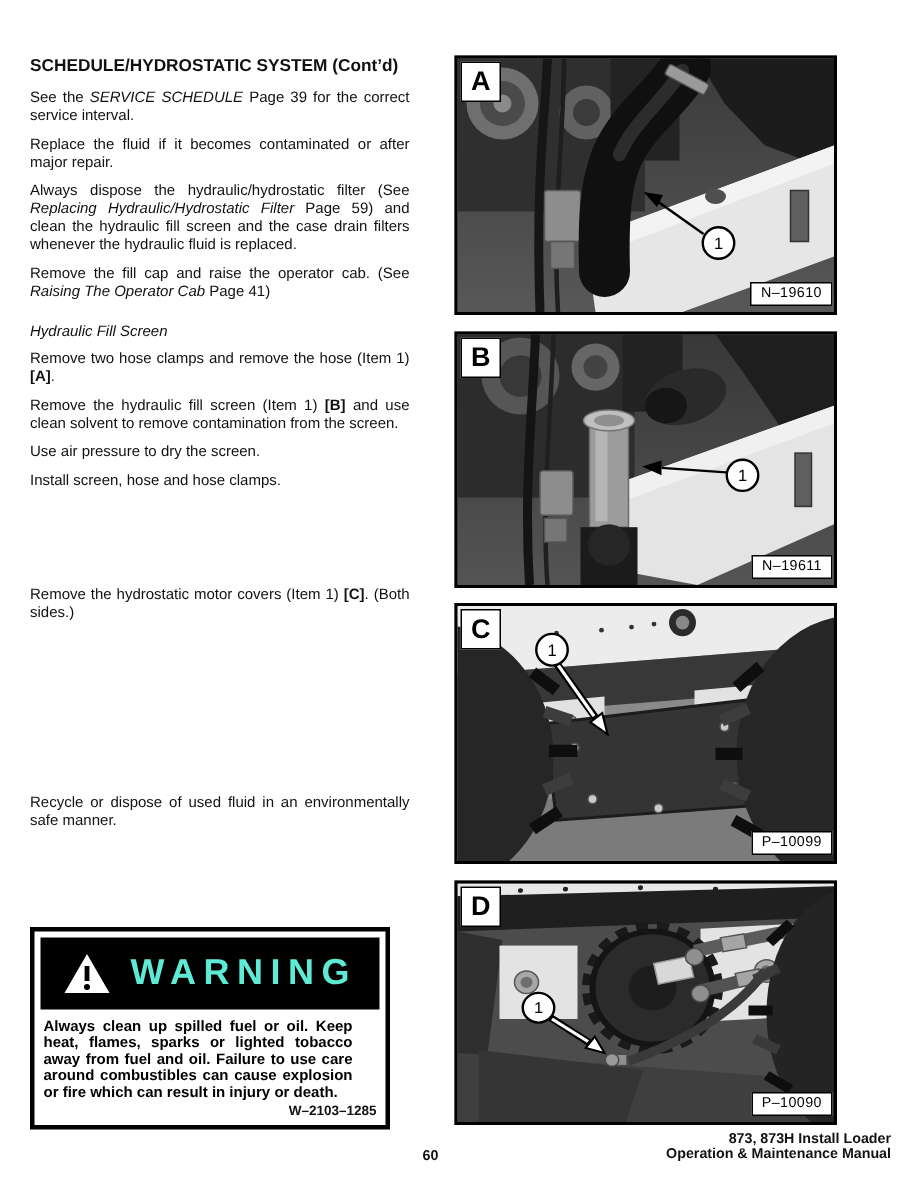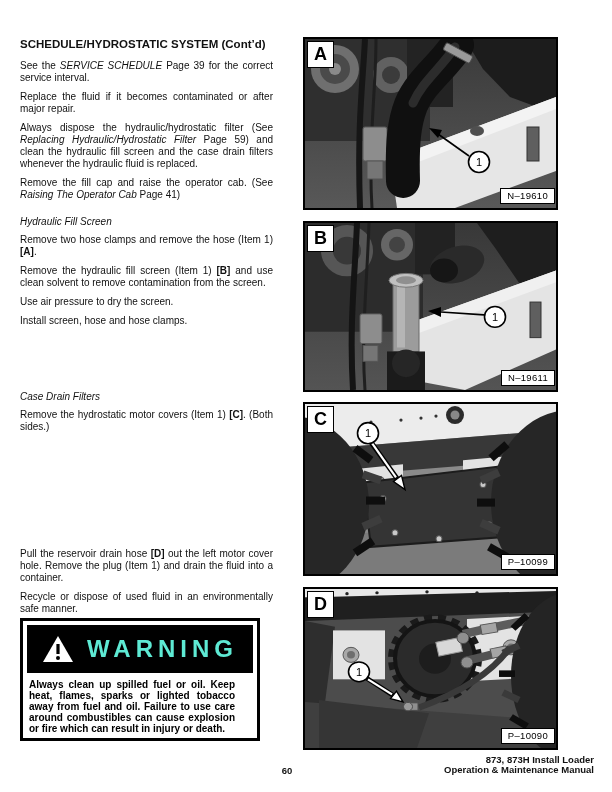--- a/index.html
+++ b/index.html
@@ -86,41 +86,40 @@
 
     <p class="para"><span>Remove two hose clamps and remove the hose (Item 1) </span><span class="b">[A]</span><span>.</span></p>
 
     <p class="para"><span>Remove the hydraulic fill screen (Item 1) </span><span class="b">[B]</span><span> and use clean solvent to remove contamination from the screen.</span></p>
 
     <p class="para">Use air pressure to dry the screen.</p>
 
     <p class="para">Install screen, hose and hose clamps.</p>
 
     <div class="sp57"></div>
-    <p class="it-head">Case Drain Filters</p>
 
     <p class="para"><span>Remove the hydrostatic motor covers (Item 1) </span><span class="b">[C]</span><span>. (Both sides.)</span></p>
 
     <div class="sp108"></div>
 
-    <p class="para"><span>Pull the reservoir drain hose </span><span class="b">[D]</span><span> out the left motor cover hole. Remove the plug (Item 1) and drain the fluid into a container.</span></p>
 
     <p class="para">Recycle or dispose of used fluid in an environmentally safe manner.</p>
   </div>
 
   <div class="warning-box">
     <div class="warning-header">
       <svg width="32" height="28" viewBox="0 0 32 28">
         <polygon points="16,1 31,27 1,27" fill="#ffffff"></polygon>
         <rect x="14.4" y="9" width="3.2" height="10" fill="#000000"></rect>
         <circle cx="16" cy="23" r="2" fill="#000000"></circle>
       </svg>
       <span class="warning-title">WARNING</span>
     </div>
     <p class="warning-body">Always clean up spilled fuel or oil. Keep heat, flames, sparks or lighted tobacco away from fuel and oil. Failure to use care around combustibles can cause explosion or fire which can result in injury or death.</p>
+    <div class="warning-code">W–2103–1285</div>
   </div>
 
   <section class="panel" id="panel-a">
     <svg class="photo" viewBox="0 0 251 169" preserveAspectRatio="none">
       <defs>
         <linearGradient id="ga" x1="0" y1="0" x2="0" y2="1">
           <stop offset="0" stop-color="#3a3a3a"></stop>
             <stop offset="1" stop-color="#585858"></stop>
         </linearGradient>
       </defs>

